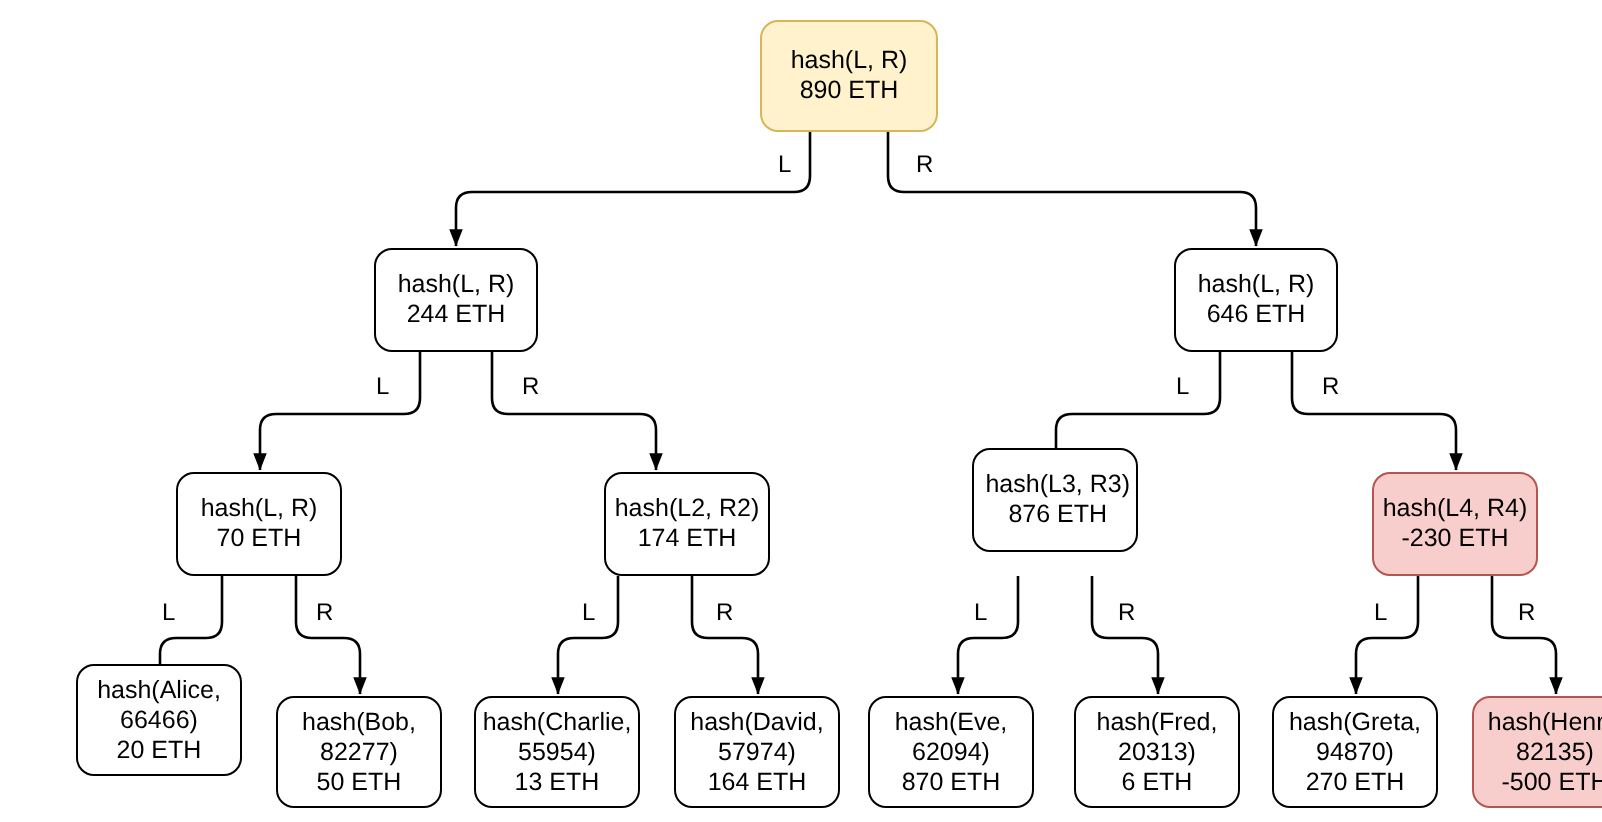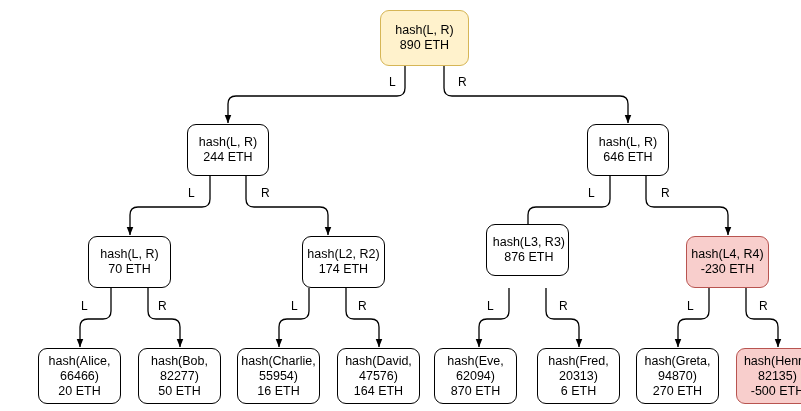--- a/index.html
+++ b/index.html
@@ -67,38 +67,38 @@
 174 ETH</div>
       </div>
       <div class="node " style="left: 458px; top: 224px; width: 83px; height: 52px; justify-content: flex-end;">
         <div class="lines">hash(L3, R3)
 876 ETH</div>
       </div>
       <div class="node pink" style="left: 658px; top: 236px; width: 83px; height: 52px;">
         <div class="lines">hash(L4, R4)
 -230 ETH</div>
       </div>
-      <div class="node " style="left: 10px; top: 348px; width: 83px; height: 56px;">
+      <div class="node " style="left: 10px; top: 332px; width: 83px; height: 56px;">
         <div class="lines">hash(Alice,
 66466)
 20 ETH</div>
       </div>
       <div class="node " style="left: 110px; top: 348px; width: 83px; height: 56px;">
         <div class="lines">hash(Bob,
 82277)
 50 ETH</div>
       </div>
       <div class="node " style="left: 209px; top: 348px; width: 83px; height: 56px;">
         <div class="lines">hash(Charlie,
 55954)
-16 ETH</div>
+13 ETH</div>
       </div>
       <div class="node " style="left: 309px; top: 348px; width: 83px; height: 56px;">
         <div class="lines">hash(David,
-47576)
+57974)
 164 ETH</div>
       </div>
       <div class="node " style="left: 406px; top: 348px; width: 83px; height: 56px;">
         <div class="lines">hash(Eve,
 62094)
 870 ETH</div>
       </div>
       <div class="node " style="left: 509px; top: 348px; width: 83px; height: 56px;">
         <div class="lines">hash(Fred,
 20313)

